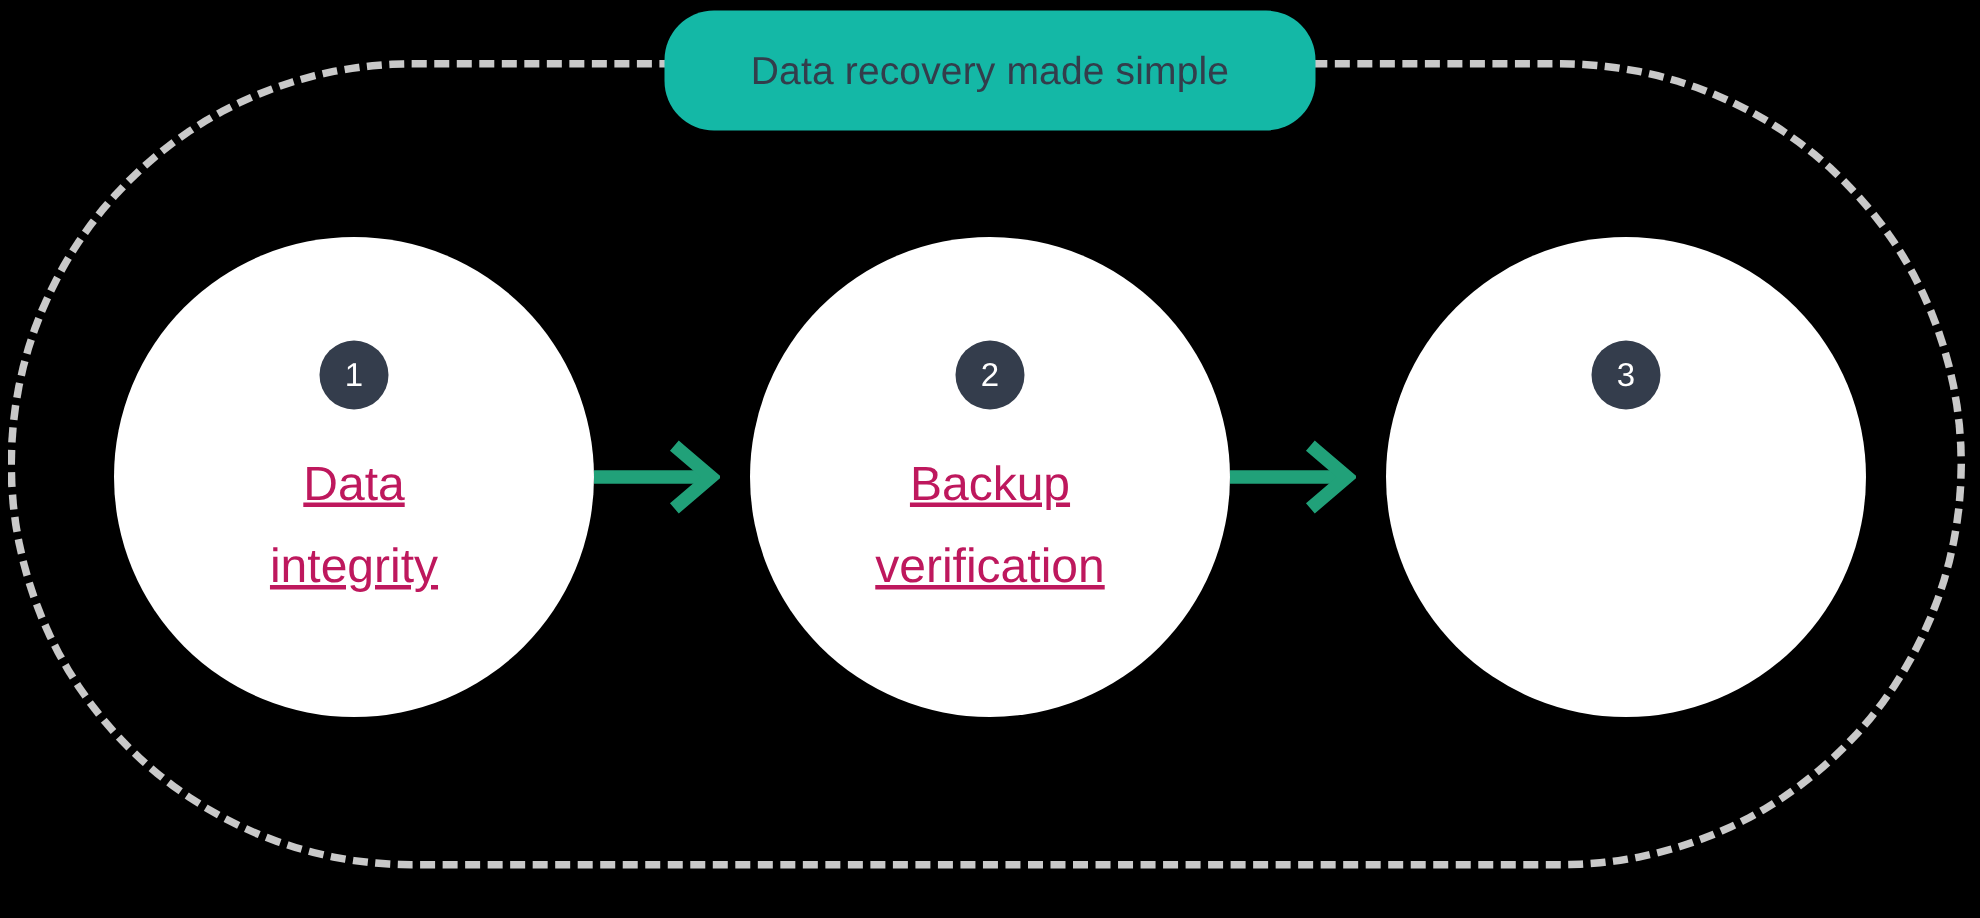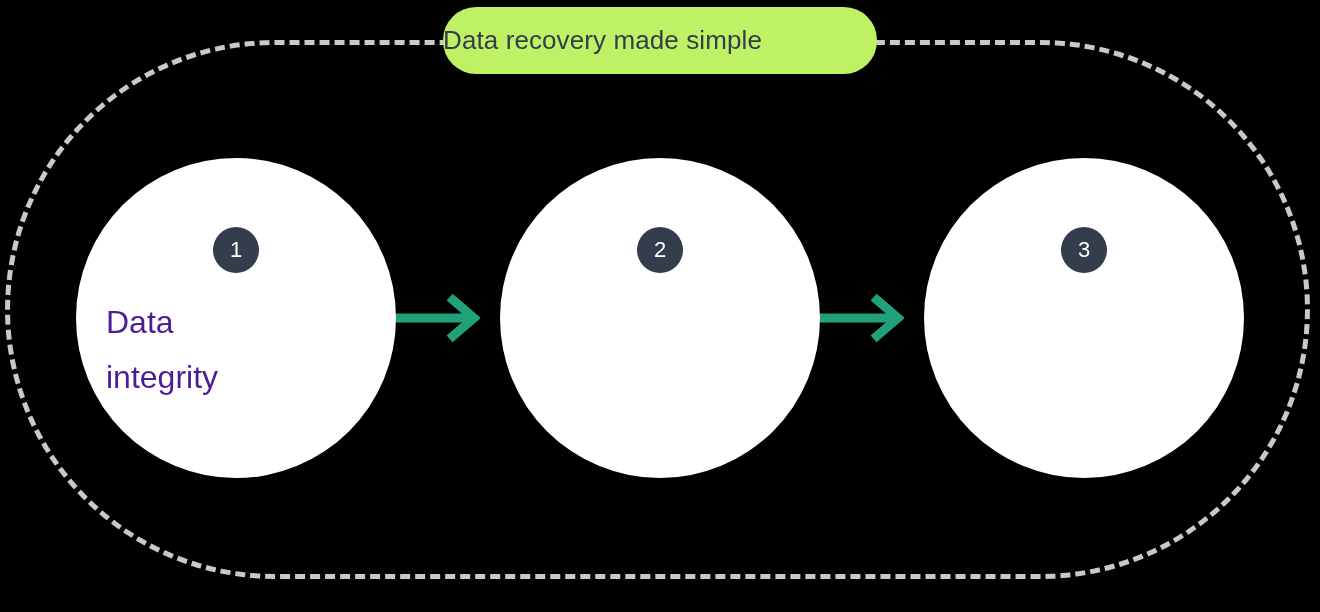--- a/index.html
+++ b/index.html
@@ -37,26 +37,26 @@
     border-radius: 270px;
     pointer-events: none;
   }
 
   
   .title-pill {
     position: absolute;
     left: 443px;
     top: 7px;
     width: 434px;
-    height: 67px;
-    background: #bef264;
+    height: 80px;
+    background: #14b8a6;
     border-radius: 33px;
     display: flex;
     align-items: center;
-    justify-content: flex-start;
+    justify-content: center;
     z-index: 5;
   }
   .title-pill-label {
     font-size: 26px;
     color: #333d4b;
     letter-spacing: 0.1px;
     white-space: nowrap;
   }
 
   
@@ -97,25 +97,26 @@
     align-items: center;
     justify-content: center;
     font-size: 22px;
     line-height: 1;
     flex: 0 0 auto;
   }
 
   .node-label {
     margin-top: 22px;
     width: 260px;
-    text-align: left;
+    text-align: center;
     font-size: 32px;
     line-height: 1.72;
-    color: #4c1d95;
+    color: #be185d;
     white-space: pre-line;
+    text-decoration: underline;
   }
 
   
   .arrow {
     position: absolute;
     top: 135px;
     width: 84px;
     height: 50px;
   }
   .arrow-1 { left: 396px; }
@@ -145,20 +146,22 @@
       <svg width="84" height="50" viewBox="0 0 84 50" aria-hidden="true">
         <g fill="none" stroke="#21a179" stroke-width="9" stroke-linecap="square" stroke-linejoin="miter">
           <line x1="2" y1="25" x2="70" y2="25"></line>
           <polyline points="57,7 78,25 57,43"></polyline>
         </g>
       </svg>
     </div>
 
     <div class="node node-2">
       <div class="node-badge">2</div>
+      <div class="node-label">Backup
+verification</div>
     </div>
 
     <div class="arrow arrow-2">
       <svg width="84" height="50" viewBox="0 0 84 50" aria-hidden="true">
         <g fill="none" stroke="#21a179" stroke-width="9" stroke-linecap="square" stroke-linejoin="miter">
           <line x1="2" y1="25" x2="70" y2="25"></line>
           <polyline points="57,7 78,25 57,43"></polyline>
         </g>
       </svg>
     </div>

